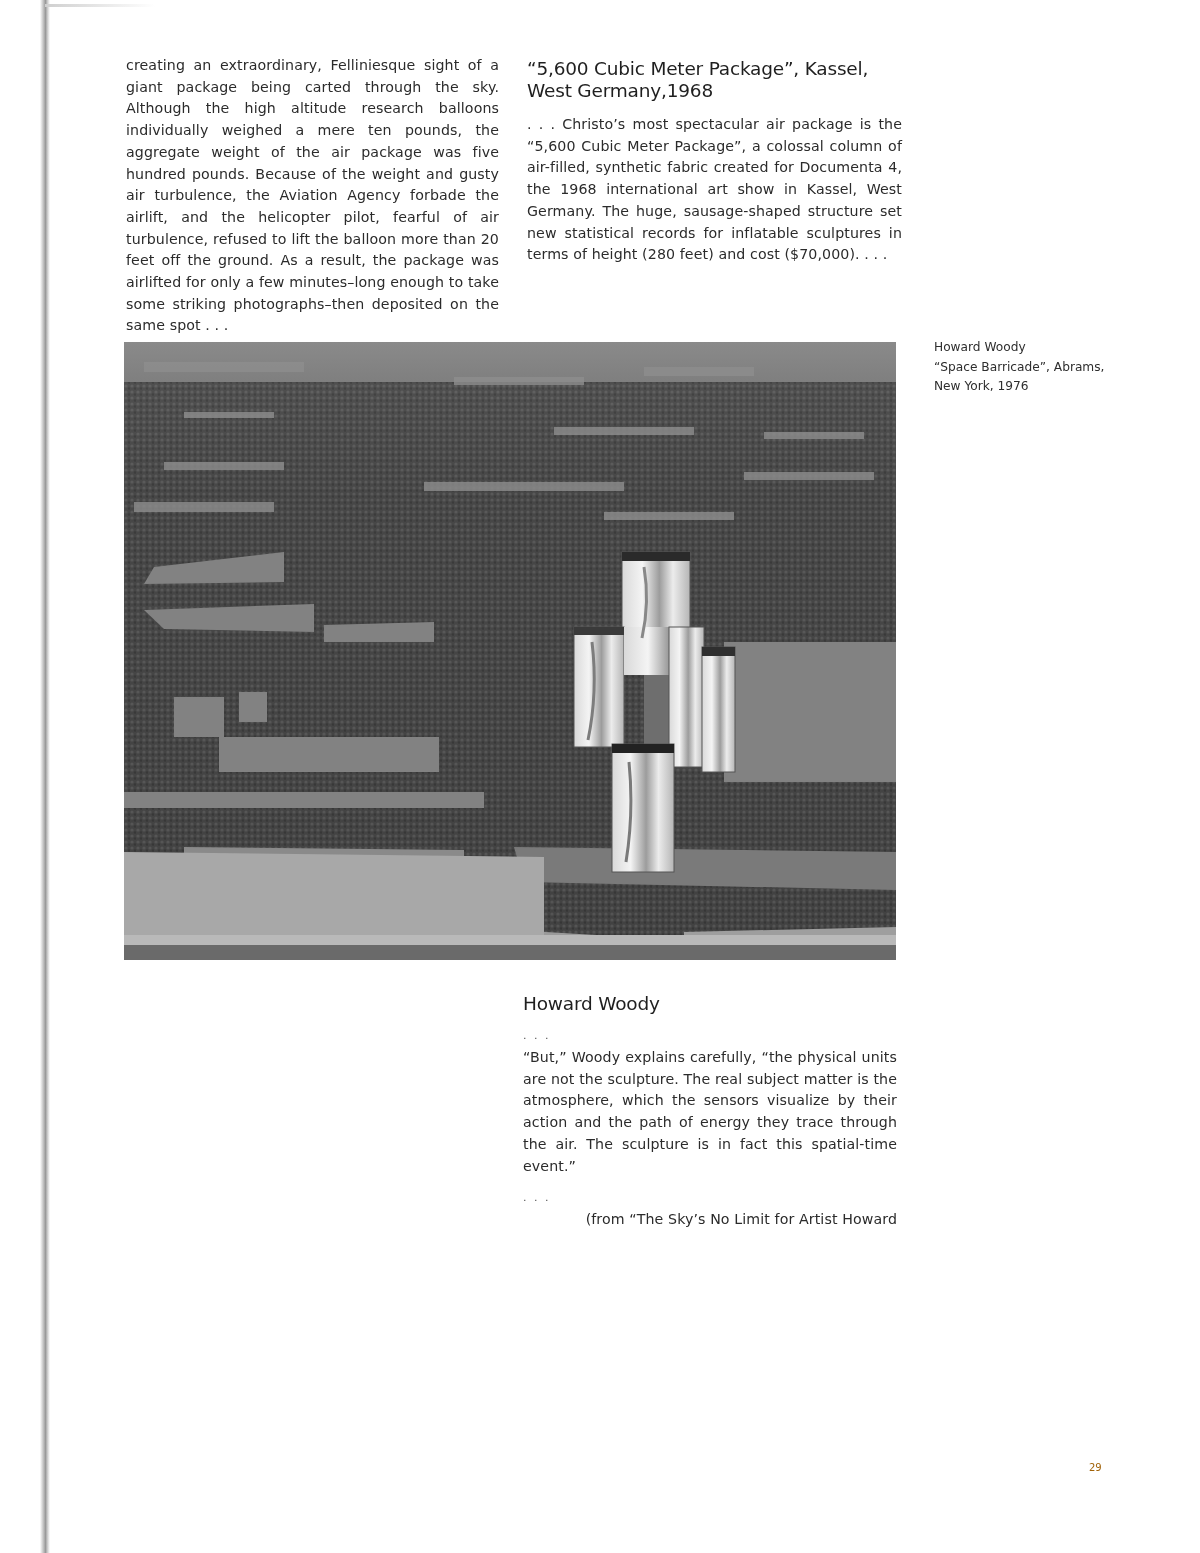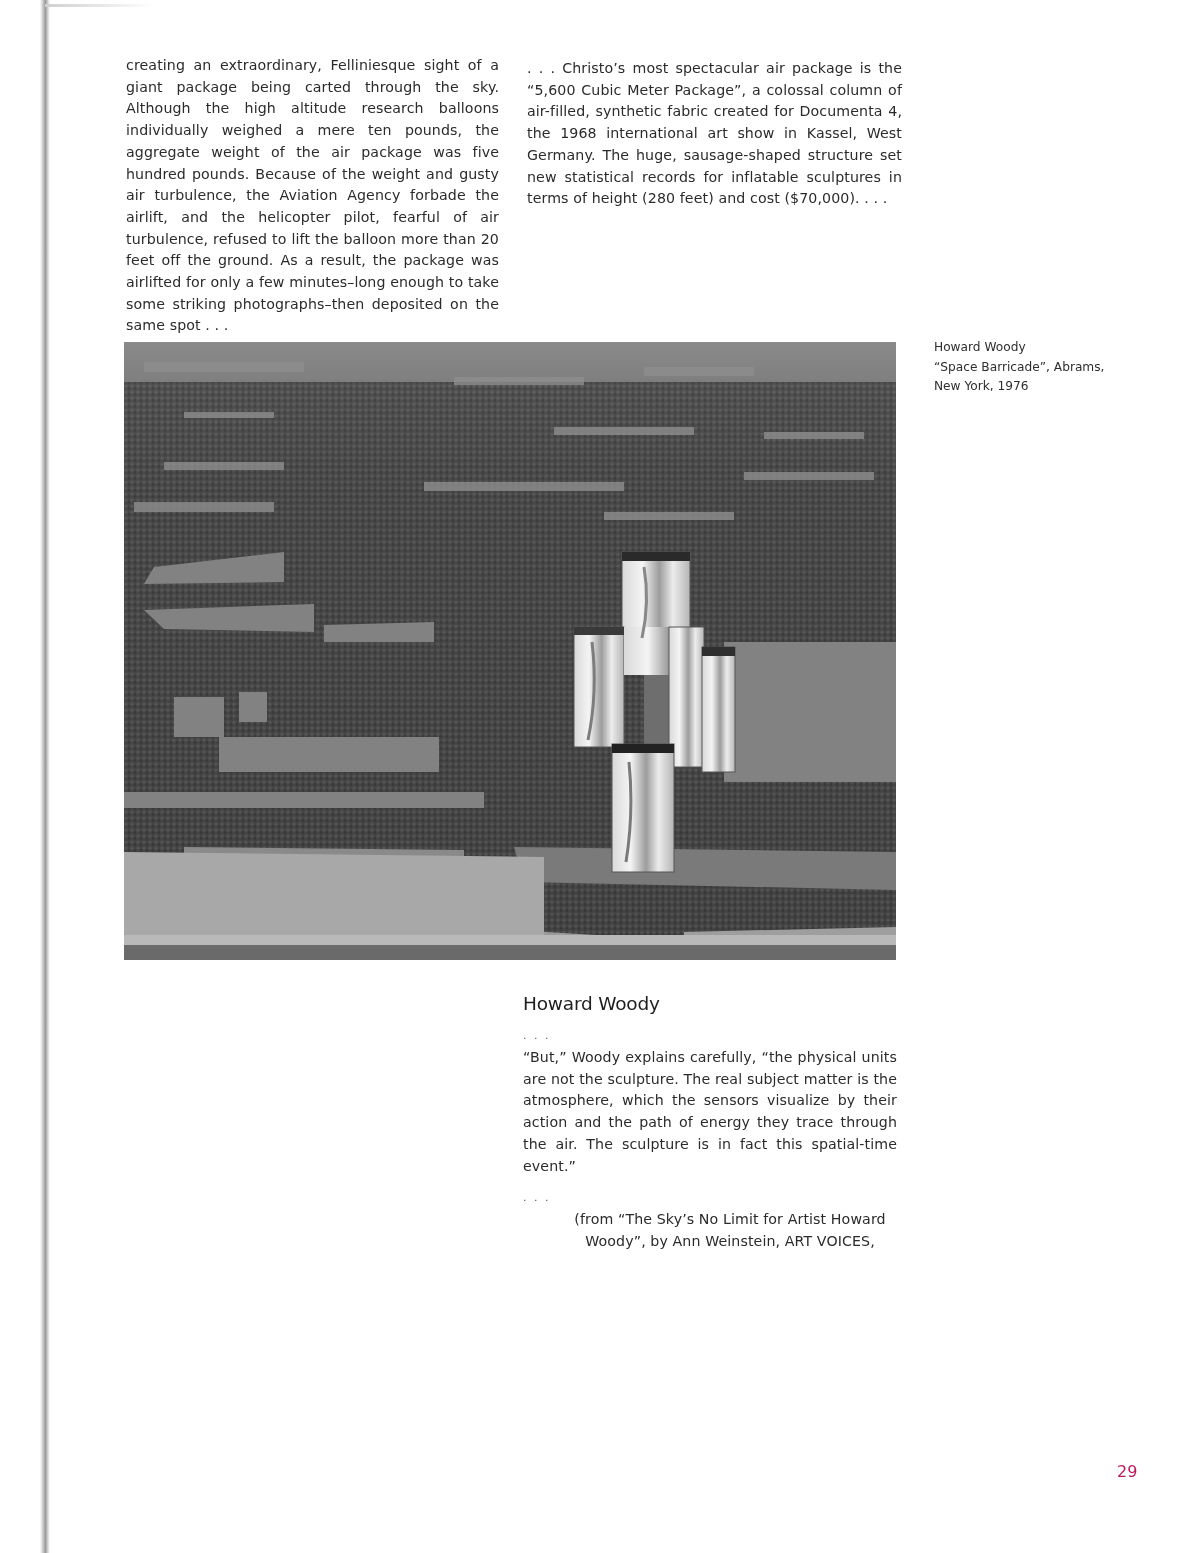--- a/index.html
+++ b/index.html
@@ -51,38 +51,39 @@
   #caption {
     position: absolute; left: 934px; top: 338px; width: 200px;
     font-size: 12.2px; line-height: 19.5px; color: #2e2e2e;
   }
 
   #col-bottom { left: 523px; top: 993px; width: 374px; }
   #col-bottom .heading { margin-bottom: 14px; }
   .ellipsis { font-size: 11px; line-height: 14px; letter-spacing: 2px; color: #555; margin-bottom: 4px; }
   #col-bottom p.para { text-align-last: left; }
   #col-bottom .gap { height: 14px; }
-  #col-bottom p.source { text-align: center; margin-left: 40px; }
+  #col-bottom p.source { text-align: right; margin-left: 40px; }
 
   #page-number {
-    position: absolute; left: 1117px; top: 1462px;
-    font-size: 16px; color: #be185d;
+    position: absolute; left: 1089px; top: 1462px;
+    font-size: 10px; color: #a16207;
   }
 </style>
 </head>
 <body>
 
 <div class="binding-edge"></div>
 <div class="top-shadow"></div>
 
 <div id="col-left" class="text-block">
   <p>creating an extraordinary, Felliniesque sight of a giant package being carted through the sky. Although the high altitude research balloons individually weighed a mere ten pounds, the aggregate weight of the air package was five hundred pounds. Because of the weight and gusty air turbulence, the Aviation Agency forbade the airlift, and the helicopter pilot, fearful of air turbulence, refused to lift the balloon more than 20 feet off the ground. As a result, the package was airlifted for only a few minutes–long enough to take some striking photographs–then deposited on the same spot . . .</p>
 </div>
 
 <div id="col-right" class="text-block">
+  <h2 class="heading">“5,600 Cubic Meter Package”, Kassel, West Germany,1968</h2>
   <p class="body">. . . Christo’s most spectacular air package is the “5,600 Cubic Meter Package”, a colossal column of air-filled, synthetic fabric created for Documenta 4, the 1968 international art show in Kassel, West Germany. The huge, sausage-shaped structure set new statistical records for inflatable sculptures in terms of height (280 feet) and cost ($70,000). . . .</p>
 </div>
 
 <div id="photo">
   <svg width="772" height="618" viewBox="0 0 772 618">
     <defs>
       <linearGradient id="skyfade" x1="0" y1="0" x2="0" y2="1">
         <stop offset="0" stop-color="#8a8a8a"></stop>
         <stop offset="0.25" stop-color="#5f5f5f"></stop>
         <stop offset="1" stop-color="#4a4a4a"></stop>
@@ -164,16 +165,15 @@
   <div>New York, 1976</div>
 </div>
 
 <div id="col-bottom" class="text-block">
   <h2 class="heading">Howard Woody</h2>
   <div class="ellipsis">. . .</div>
   <p class="para">“But,” Woody explains carefully, “the physical units are not the sculpture. The real subject matter is the atmosphere, which the sensors visualize by their action and the path of energy they trace through the air. The sculpture is in fact this spatial-time event.”</p>
   <div class="gap"></div>
   <div class="ellipsis">. . .</div>
   <p class="source">(from “The Sky’s No Limit for Artist Howard</p>
-  <p class="source">Woody”, by Ann Weinstein, ART VOICES,</p>
 </div>
 
 <div id="page-number">29</div>
 
 </body></html>

